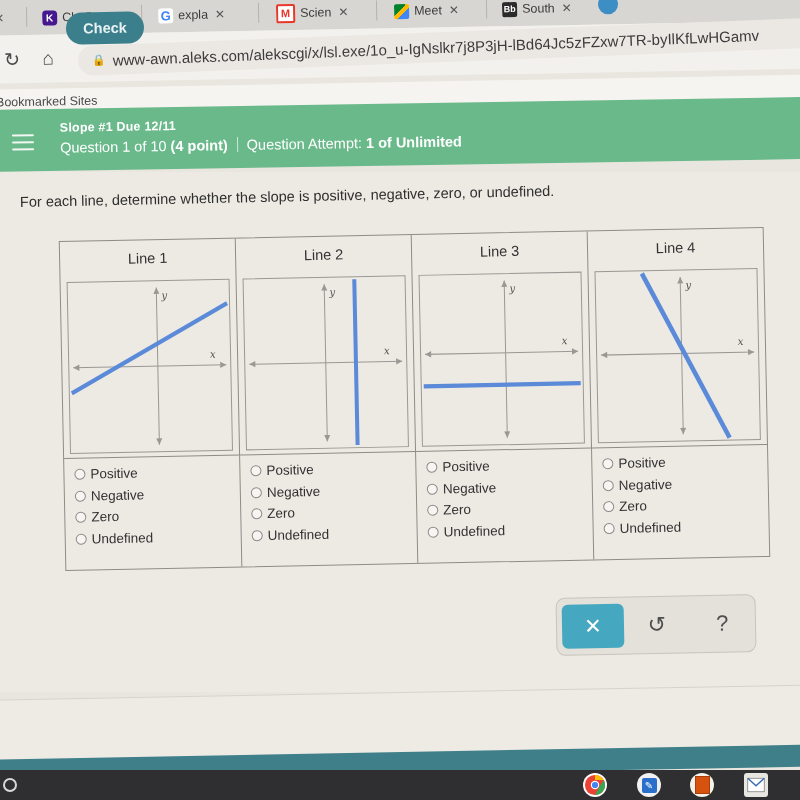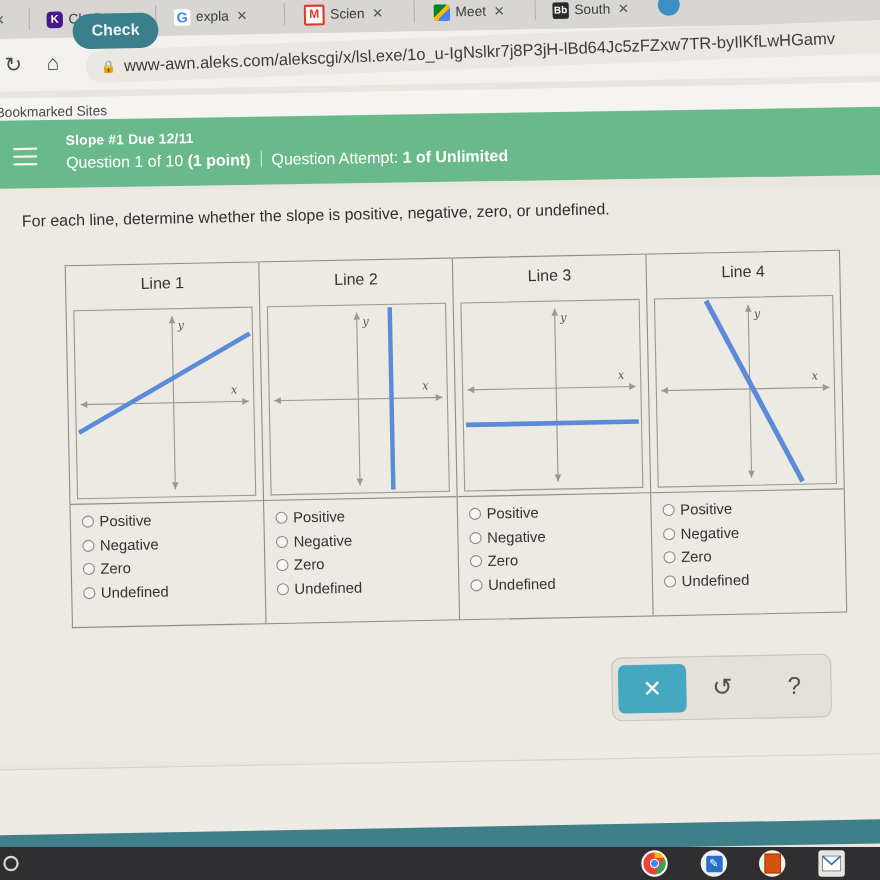--- a/index.html
+++ b/index.html
@@ -208,21 +208,21 @@
   </div>
 
   <div id="greenbar">
     <div id="hamburger">
         <i></i>
         <i></i>
         <i></i>
       </div>
     <div id="hdr-l1">Slope #1 Due 12/11</div>
     <div id="hdr-l2">
-      <span>Question 1 of 10 </span><b>(1 point)</b><span class="vsep"></span><span>Question Attempt: </span><b>1 of Unlimited</b>
+      <span>Question 1 of 10 </span><b>(4 point)</b><span class="vsep"></span><span>Question Attempt: </span><b>1 of Unlimited</b>
     </div>
   </div>
 
   <div id="page">
 
     <div id="qtext">For each line, determine whether the slope is positive, negative, zero, or undefined.</div>
 
     <div id="table">
 
       <div class="col">

